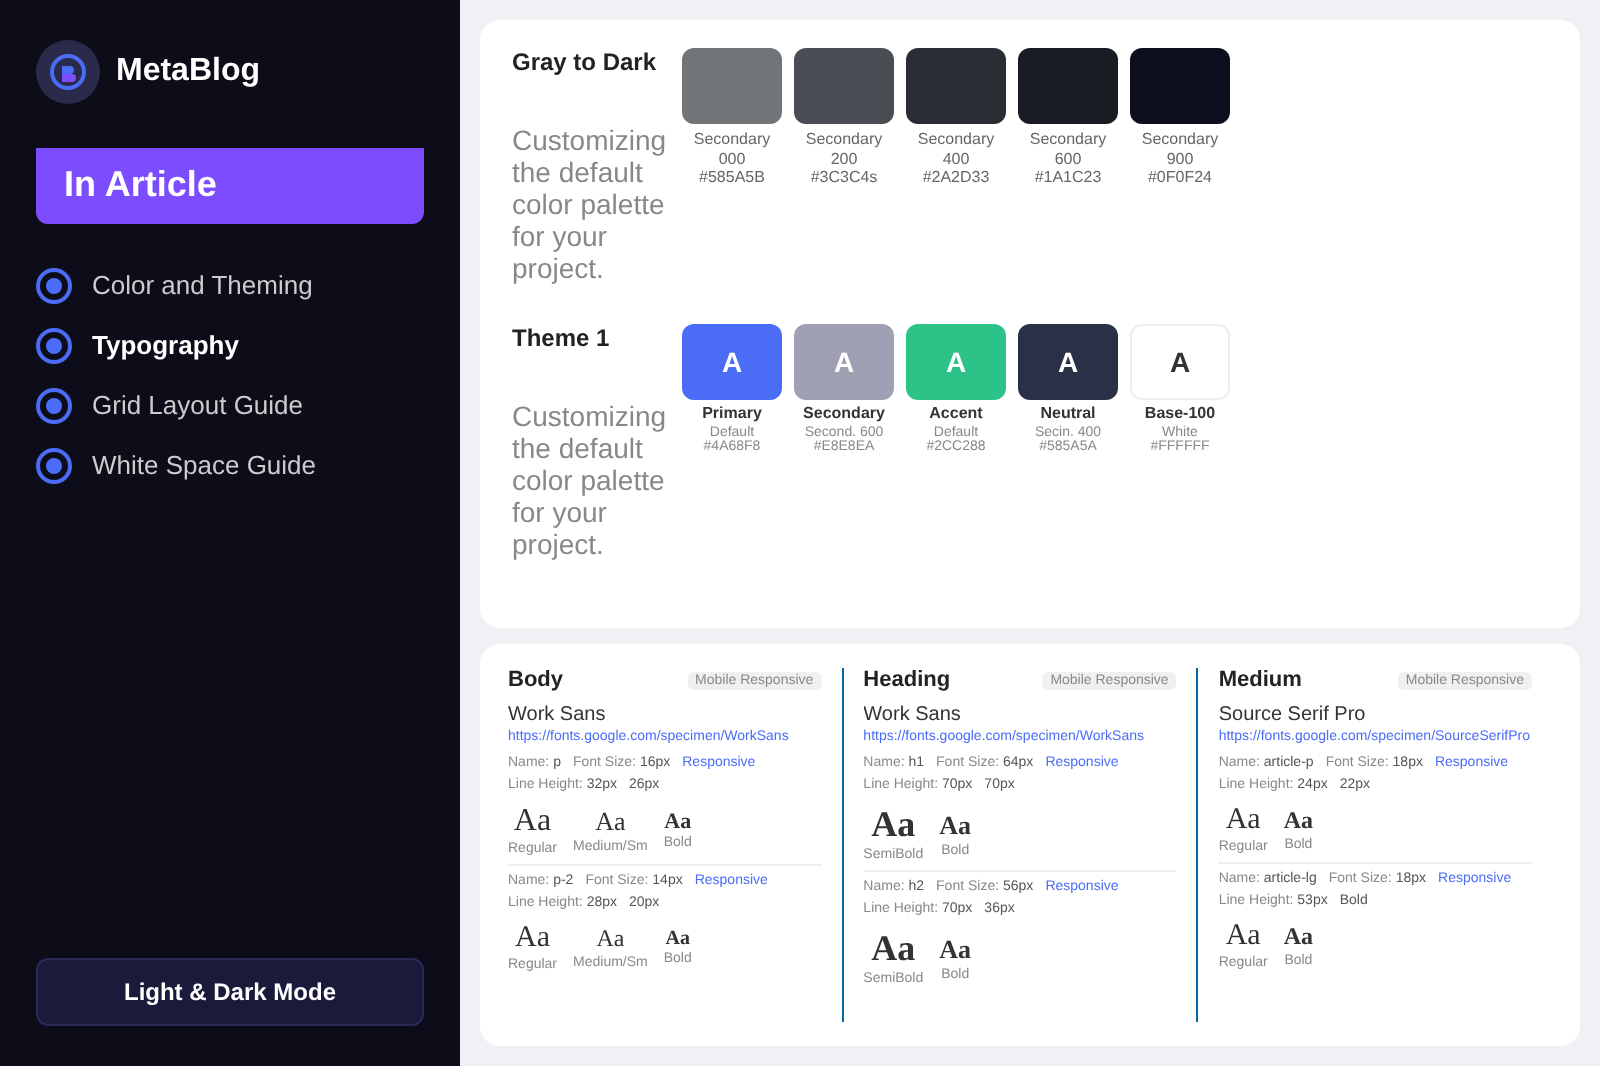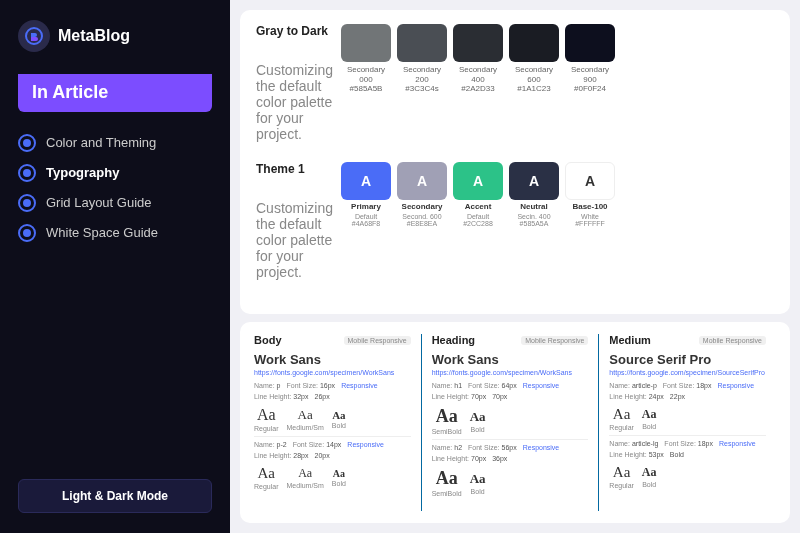--- a/index.html
+++ b/index.html
@@ -281,22 +281,22 @@
 
     .mobile-badge {
       font-size: 7px;
       color: #888;
       background: #f0f0f0;
       padding: 1px 4px;
       border-radius: 3px;
     }
 
     .font-name {
-      font-size: 13px;
-      font-weight: 700;
+      font-size: 10px;
+      font-weight: 400;
       color: #333;
       margin-bottom: 2px;
     }
 
     .font-link {
       font-size: 7px;
       color: #4a6cf7;
       margin-bottom: 6px;
       word-break: break-all;
     }

